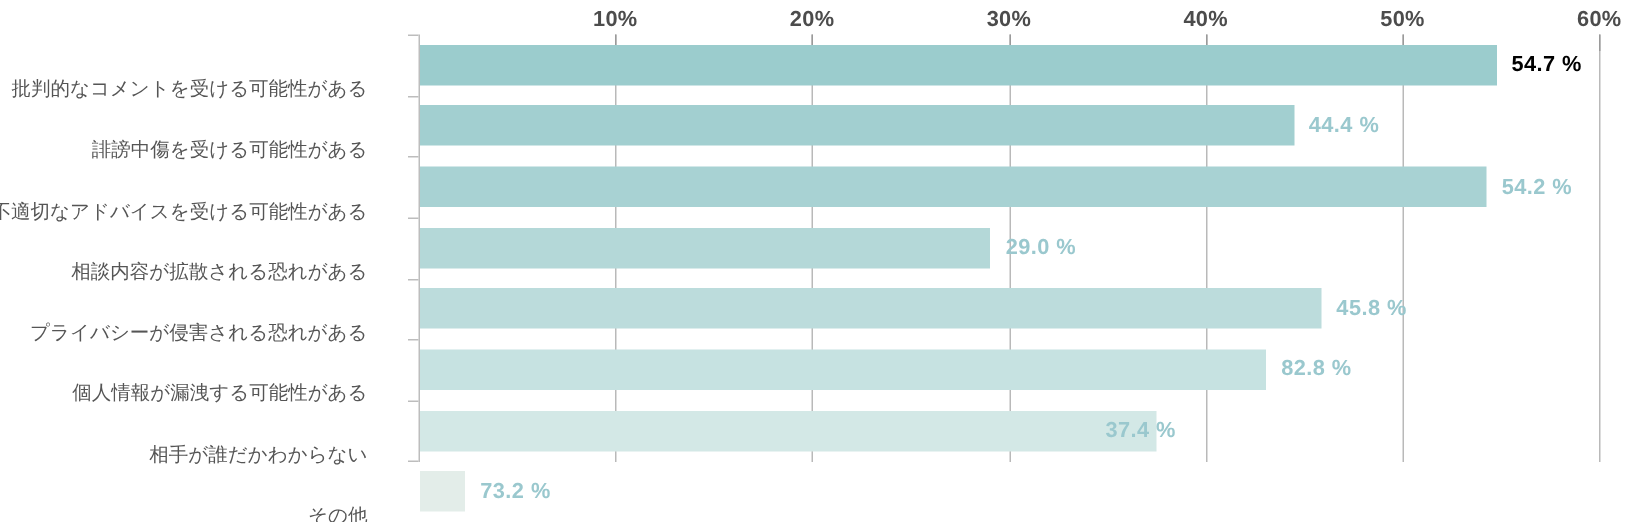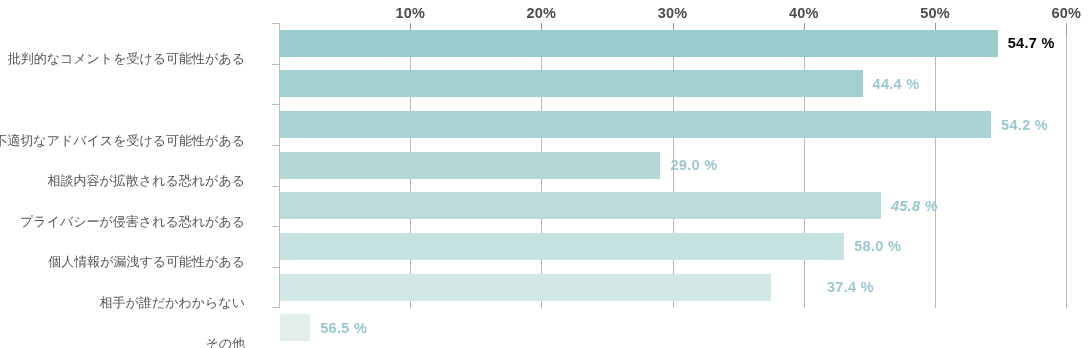--- a/index.html
+++ b/index.html
@@ -69,54 +69,55 @@
 
   <div id="rows-layer">
       <div class="row" style="top: 23px; height: 40.625px;">
         <div class="yaxis-tick" style="top: 0px;"></div>
         <div class="cat-label" style="top: 13.3125px;">批判的なコメントを受ける可能性がある</div>
         <div class="bar" style="top: 6.8125px; height: 27px; width: 717.664px; background: rgb(155, 204, 205);"></div>
         <div class="val-label" style="left: 1007.66px; top: 13.3125px; color: #000000;">54.7 %</div>
       </div>
       <div class="row" style="top: 63.625px; height: 40.625px;">
         <div class="yaxis-tick" style="top: 0px;"></div>
+        <div class="cat-label" style="top: 13.3125px;">誹謗中傷を受ける可能性がある</div>
         <div class="bar" style="top: 6.8125px; height: 27px; width: 582.528px; background: rgb(162, 207, 208);"></div>
         <div class="val-label" style="left: 872.528px; top: 13.3125px; color: rgb(154, 200, 206);">44.4 %</div>
       </div>
       <div class="row" style="top: 104.25px; height: 40.625px;">
         <div class="yaxis-tick" style="top: 0px;"></div>
         <div class="cat-label" style="top: 13.3125px;">不適切なアドバイスを受ける可能性がある</div>
         <div class="bar" style="top: 6.8125px; height: 27px; width: 711.104px; background: rgb(168, 210, 211);"></div>
         <div class="val-label" style="left: 1001.1px; top: 13.3125px; color: rgb(154, 200, 206);">54.2 %</div>
       </div>
       <div class="row" style="top: 144.875px; height: 40.625px;">
         <div class="yaxis-tick" style="top: 0px;"></div>
         <div class="cat-label" style="top: 13.3125px;">相談内容が拡散される恐れがある</div>
         <div class="bar" style="top: 6.8125px; height: 27px; width: 380.48px; background: rgb(180, 216, 216);"></div>
         <div class="val-label" style="left: 670.48px; top: 13.3125px; color: rgb(154, 200, 206);">29.0 %</div>
       </div>
       <div class="row" style="top: 185.5px; height: 40.625px;">
         <div class="yaxis-tick" style="top: 0px;"></div>
         <div class="cat-label" style="top: 13.3125px;">プライバシーが侵害される恐れがある</div>
         <div class="bar" style="top: 6.8125px; height: 27px; width: 600.896px; background: rgb(188, 220, 220);"></div>
-        <div class="val-label" style="left: 890.896px; top: 13.3125px; color: rgb(154, 200, 206); font-style: italic;">45.8 %</div>
+        <div class="val-label" style="left: 890.896px; top: 13.3125px; color: rgb(154, 200, 206);">45.8 %</div>
       </div>
       <div class="row" style="top: 226.125px; height: 40.625px; padding-left: 24px;">
         <div class="yaxis-tick" style="top: 0px;"></div>
         <div class="cat-label" style="top: 13.3125px;">個人情報が漏洩する可能性がある</div>
         <div class="bar" style="top: 6.8125px; height: 27px; width: 564.16px; background: rgb(198, 226, 225);"></div>
-        <div class="val-label" style="left: 854.16px; top: 13.3125px; color: rgb(154, 200, 206);">58.0 %</div>
+        <div class="val-label" style="left: 854.16px; top: 13.3125px; color: rgb(154, 200, 206);">82.8 %</div>
       </div>
       <div class="row" style="top: 266.75px; height: 40.625px;">
         <div class="yaxis-tick" style="top: 0px;"></div>
         <div class="cat-label" style="top: 13.3125px;">相手が誰だかわからない</div>
         <div class="bar" style="top: 6.8125px; height: 27px; width: 490.688px; background: rgb(211, 232, 230);"></div>
-        <div class="val-label" style="left: 827px; top: 13.3125px; color: rgb(154, 200, 206);">37.4 %</div>
+        <div class="val-label" style="left: 737px; top: 13.3125px; color: rgb(154, 200, 206);">37.4 %</div>
       </div>
       <div class="row" style="top: 307.375px; height: 40.625px;">
         <div class="yaxis-tick" style="top: 0px;"></div>
         <div class="cat-label" style="top: 13.3125px;">その他</div>
         <div class="bar" style="top: 6.8125px; height: 27px; width: 30.176px; background: rgb(227, 237, 233);"></div>
-        <div class="val-label" style="left: 320.176px; top: 13.3125px; color: rgb(154, 200, 206);">56.5 %</div>
+        <div class="val-label" style="left: 320.176px; top: 13.3125px; color: rgb(154, 200, 206);">73.2 %</div>
       </div>
     </div>
 
 </div>
 
 </body></html>

